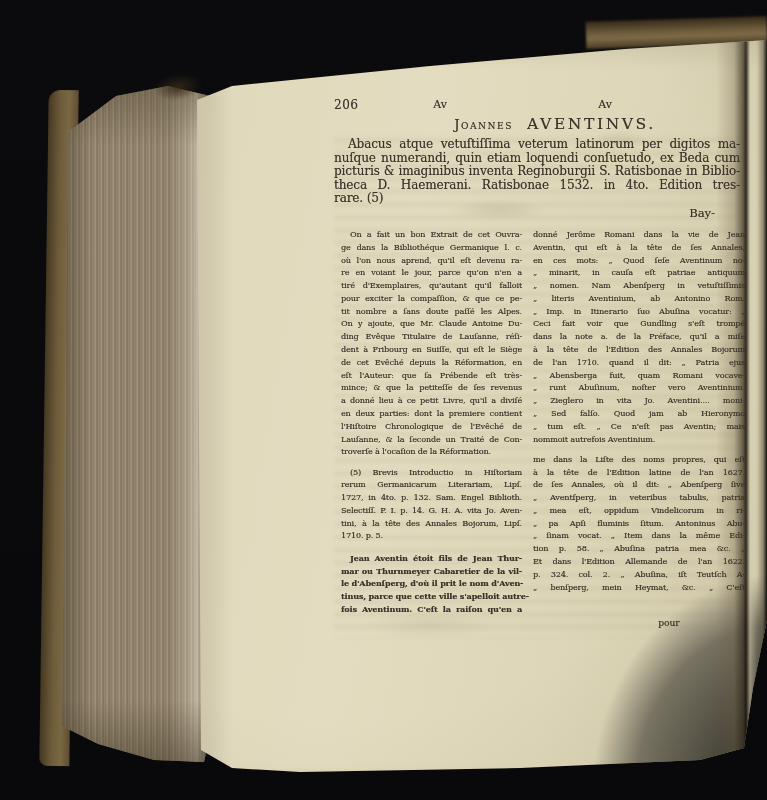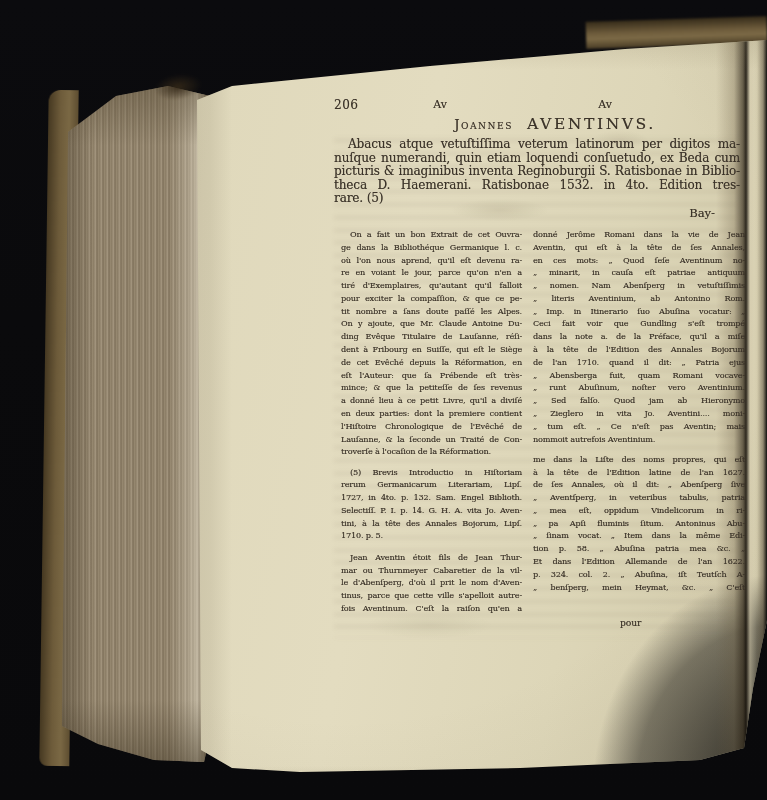--- a/index.html
+++ b/index.html
@@ -53,27 +53,27 @@
   .title .w1{position:static;font-variant:small-caps;font-size:13px;letter-spacing:1.6px;}
   .title .w2{position:static;font-size:15.5px;letter-spacing:2.6px;margin-left:9px;}
   .intro{left:334px;top:138px;width:406px;font-size:12px;line-height:13.6px;letter-spacing:-0.1px;}
   .intro .ln{position:static;display:block;white-space:nowrap;text-align:justify;text-align-last:justify;}
   .intro .ln.first{text-indent:14px;}
   .intro .ln.end{text-align-last:left;}
   .catch-top{left:620px;top:206px;width:95px;text-align:right;font-size:11.5px;}
   .col{font-size:8px;line-height:12.78px;letter-spacing:-0.12px;margin-left:7px;}
   .col .para{position:static;display:block;}
   .col .para + .para{margin-top:7.5px;}
-  .col .para.p3{margin-top:8.6px;}
+  .col .para.p3{margin-top:8.6px;font-weight:bold;}
   .col .ln{position:static;display:block;white-space:nowrap;text-align:justify;text-align-last:justify;}
   .col .ln.first{text-indent:9px;}
   .col .ln.end{text-align-last:left;}
   .col-left{left:334px;top:229px;width:181px;}
   .col-right{left:526px;top:229px;width:212px;}
-  .catch-bottom{left:620px;top:618px;width:98px;text-align:left;font-size:9px;}
+  .catch-bottom{left:620px;top:618px;width:98px;text-align:center;font-size:9px;}
 </style>
 </head>
 <body>
 
 <div class="scene">
   <div class="binding-top"></div>
   <div class="cover-edge"></div>
   <div class="fore-edge"></div>
   <div class="corner-spot"></div>
   <div class="paper"></div>
@@ -143,22 +143,22 @@
       <span class="ln">„ minarit, in cauſa eſt patriae antiquum</span>
       <span class="ln">„ nomen. Nam Abenſperg in vetuſtiſſimis</span>
       <span class="ln">„ literis Aventinium, ab Antonino Rom.</span>
       <span class="ln">„ Imp. in Itinerario ſuo Abuſina vocatur: „</span>
       <span class="ln">Ceci fait voir que Gundling s'eſt trompé</span>
       <span class="ln">dans la note a. de la Préface, qu'il a miſe</span>
       <span class="ln">à la tête de l'Edition des Annales Bojorum</span>
       <span class="ln">de l'an 1710. quand il dit: „ Patria ejus</span>
       <span class="ln">„ Abensberga fuit, quam Romani vocave-</span>
       <span class="ln">„ runt Abuſinum, noſter vero Aventinium.</span>
+      <span class="ln">„ Zieglero in vita Jo. Aventini.... moni-</span>
       <span class="ln">„ Sed falſo.   Quod jam ab Hieronymo</span>
-      <span class="ln">„ Zieglero in vita Jo. Aventini.... moni-</span>
       <span class="ln">„ tum eſt. „  Ce n'eſt pas Aventin; mais</span>
       <span class="ln end">nommoit autrefois Aventinium.</span>
     </span>
     <span class="para">
       <span class="ln">me dans la Liſte des noms propres, qui eſt</span>
       <span class="ln">à la tête de l'Edition latine de l'an 1627.</span>
       <span class="ln">de ſes Annales, où il dit: „ Abenſperg ſive</span>
       <span class="ln">„ Aventſperg, in veteribus tabulis, patria</span>
       <span class="ln">„ mea eſt, oppidum Vindelicorum in ri-</span>
       <span class="ln">„ pa Apſi fluminis ſitum.  Antoninus Abu-</span>

